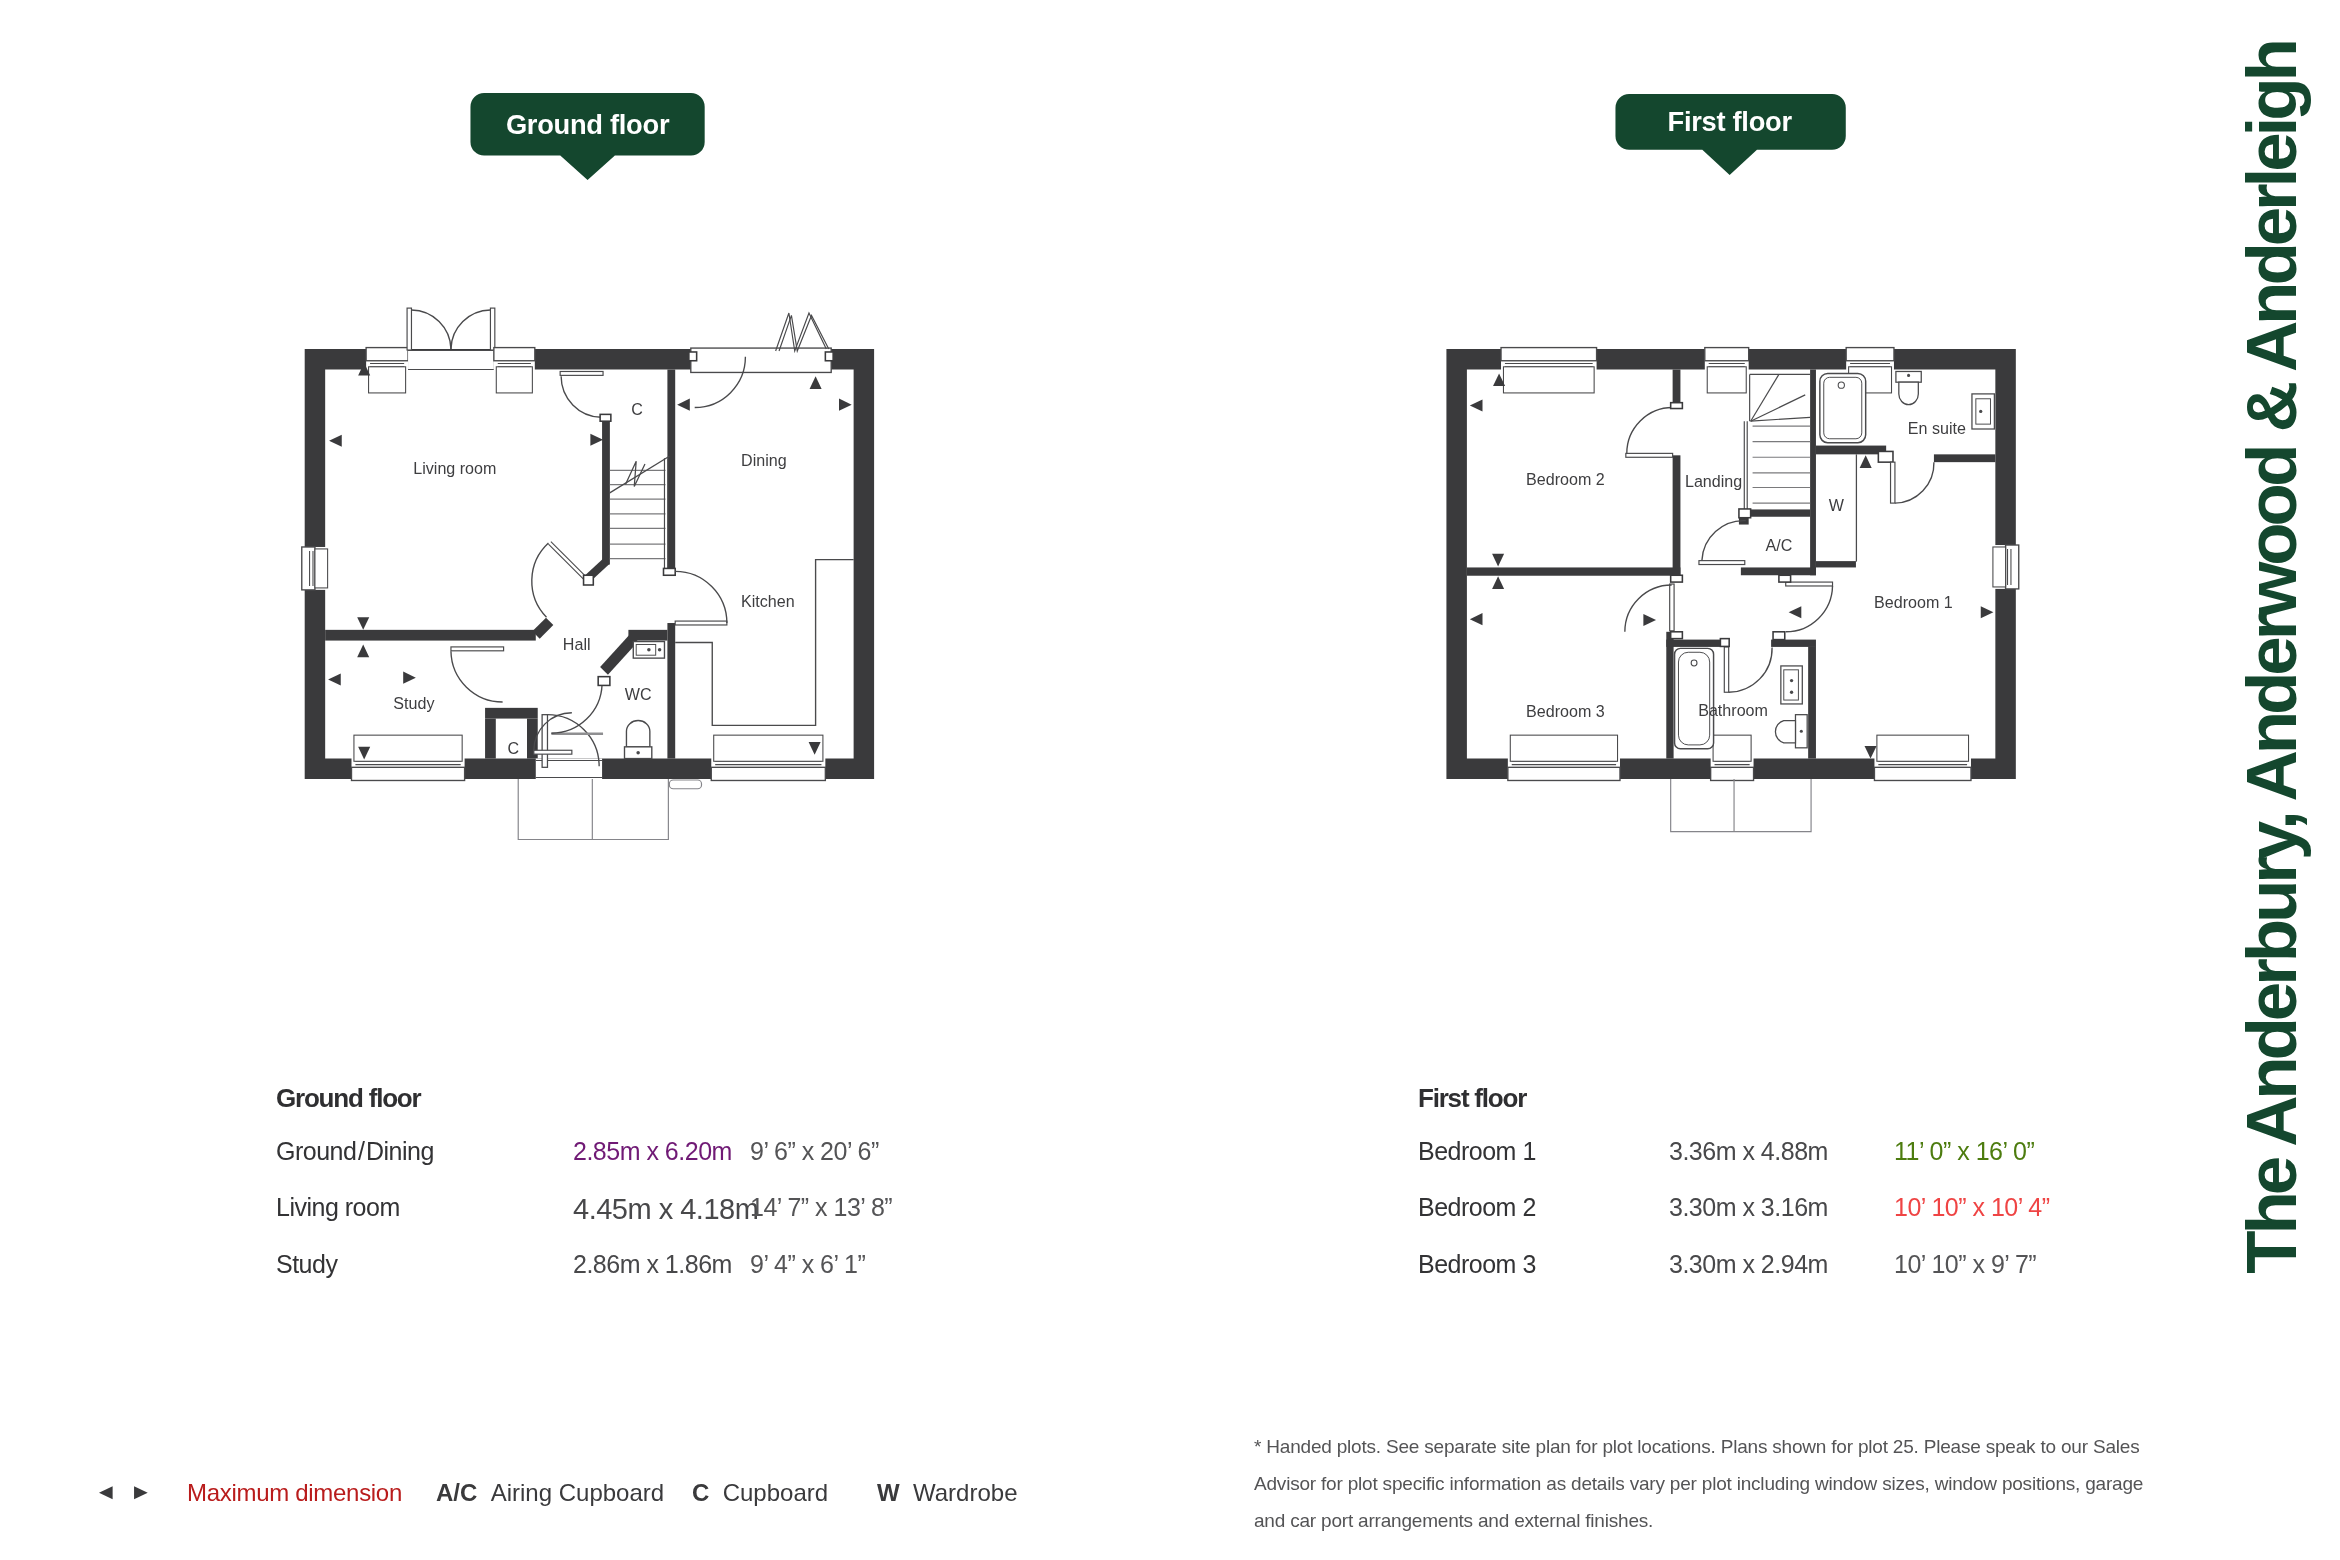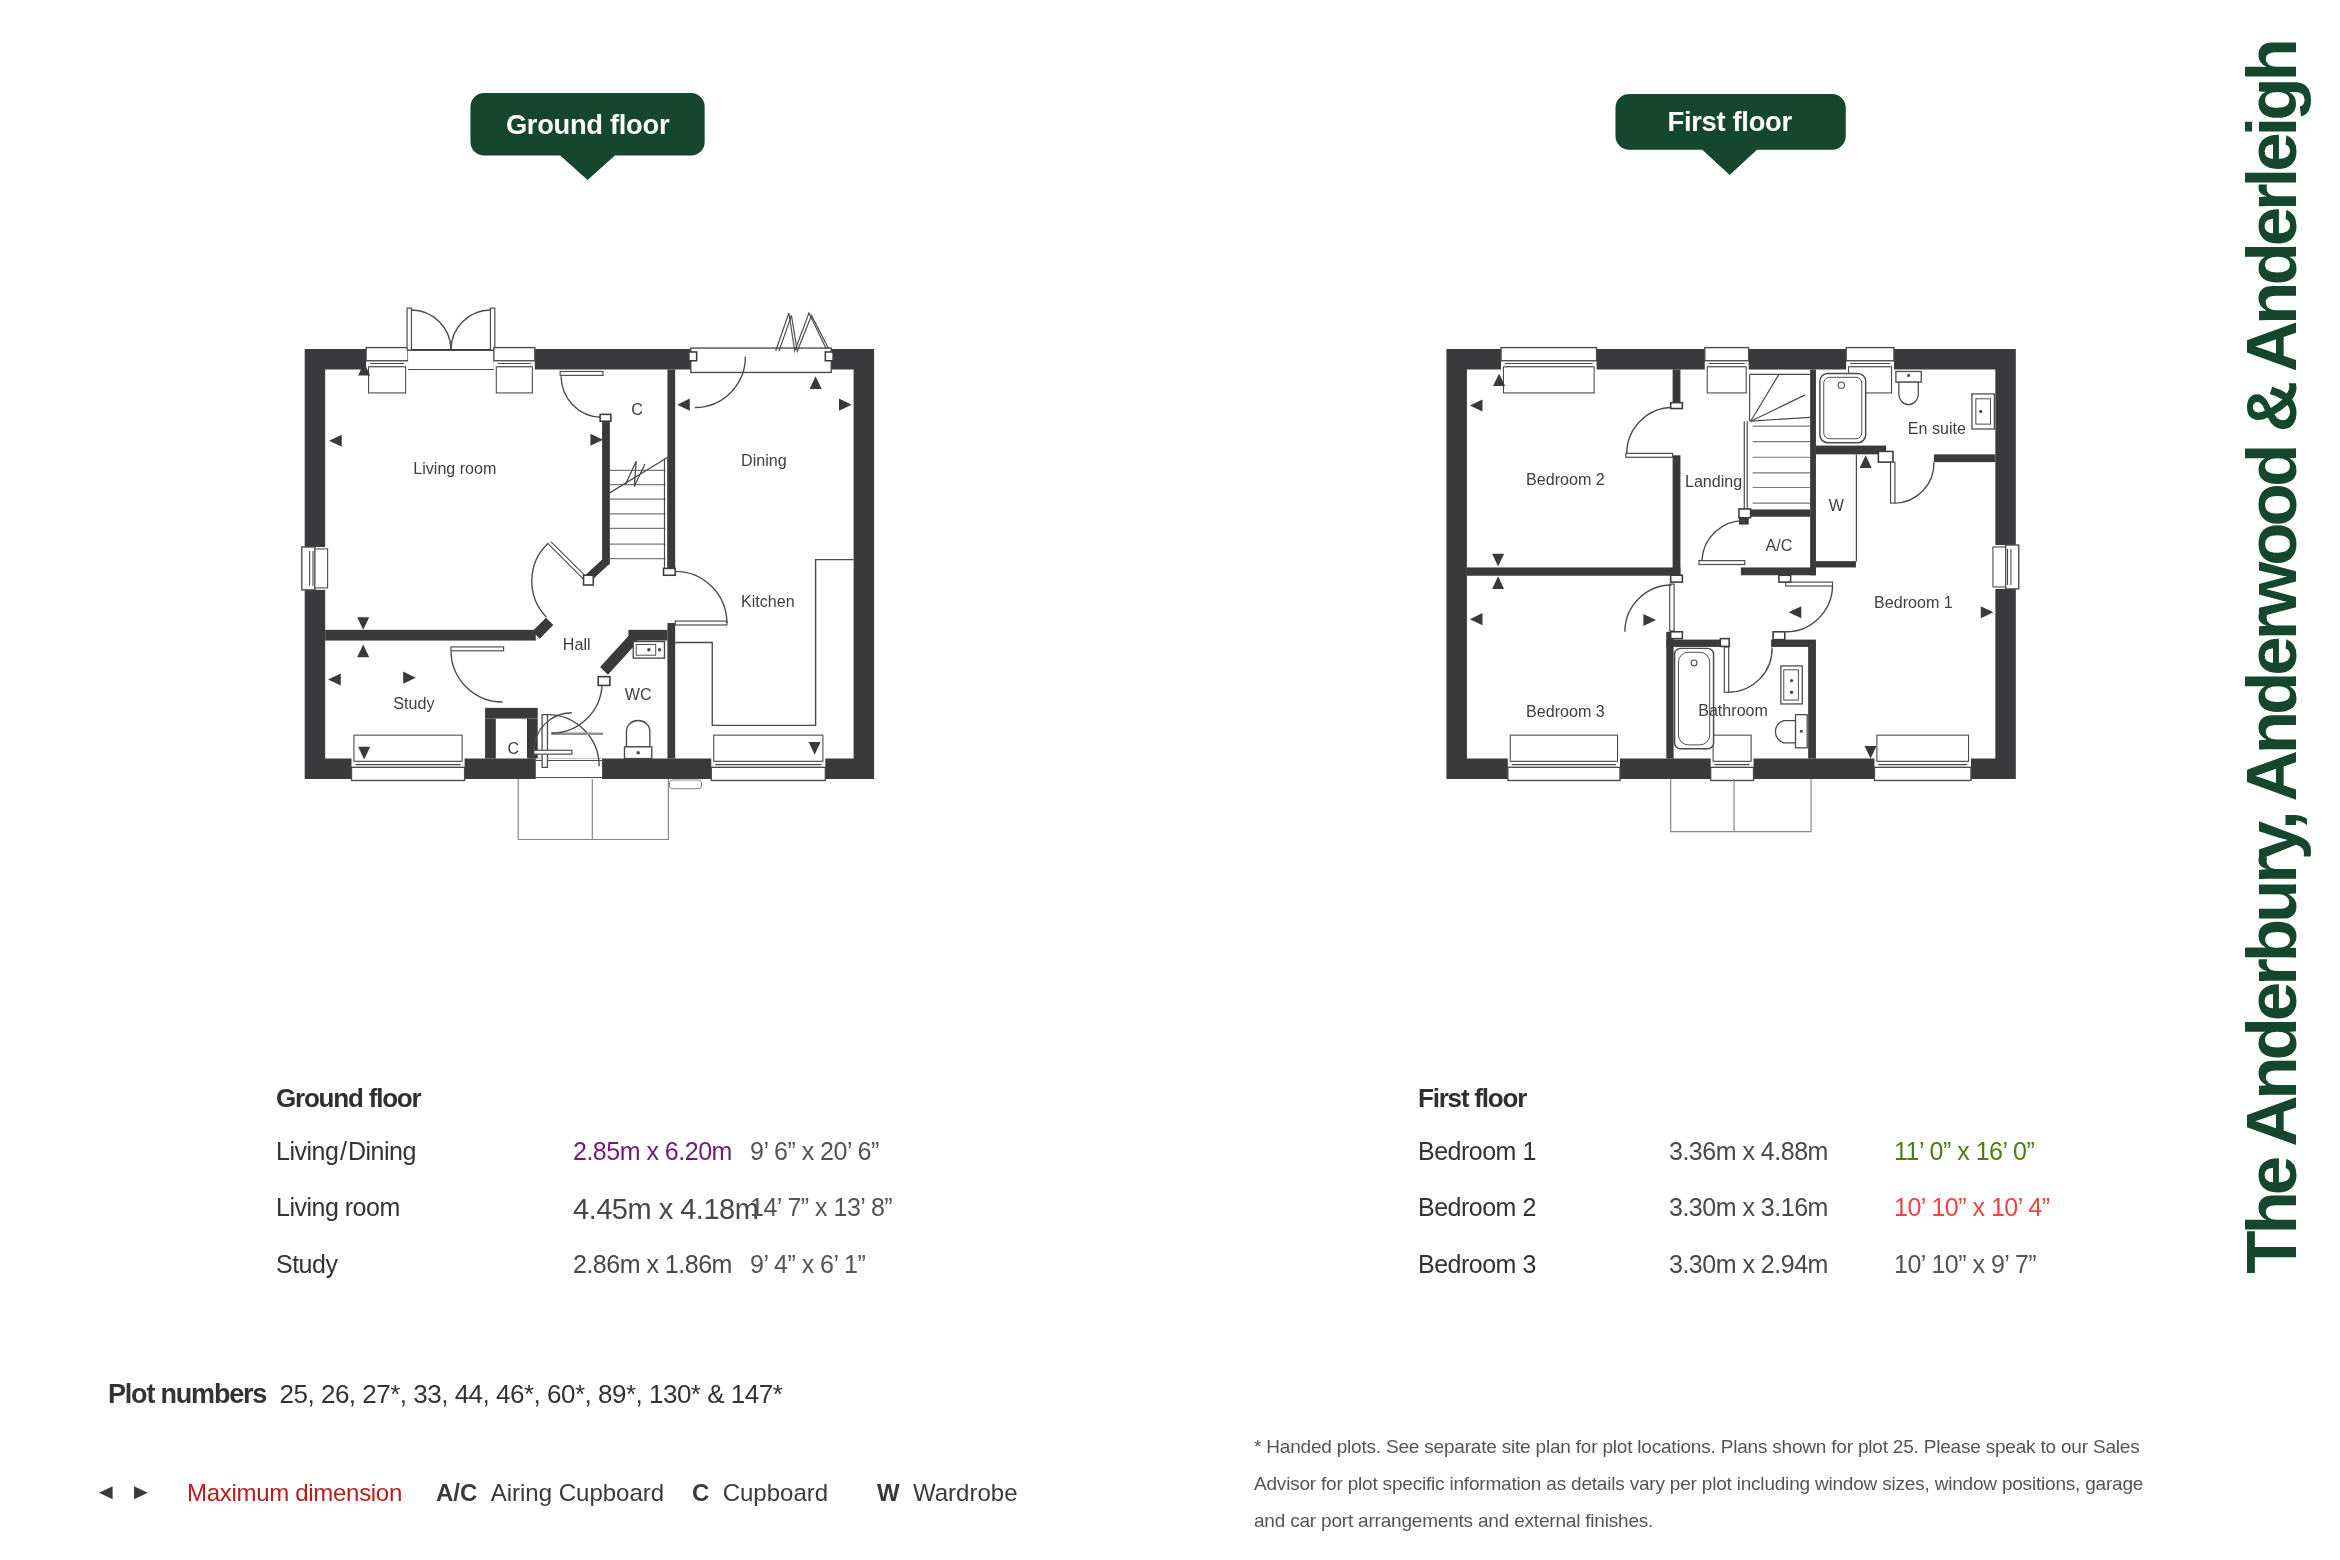--- a/index.html
+++ b/index.html
@@ -344,21 +344,21 @@
 
 <text x="1777" y="734" text-anchor="middle" font-size="16.5" fill="#3e3e40" font-family="Liberation Sans,sans-serif">Bathroom</text>
 </g>
 
 <polygon points="101,1531 115,1524.35 115,1537.65" fill="#3a3a3c"></polygon>
 <polygon points="151,1531 137,1524.35 137,1537.65" fill="#3a3a3c"></polygon>
 </svg>
 
 <div class="abs" style="left:276px;top:1083px;width:683px;">
 <div style="font-size:26px;font-weight:bold;color:#2f2f31;letter-spacing:-1.2px;">Ground floor</div>
-<div style="position:absolute;left:0;top:54px;font-size:25px;color:#333335;letter-spacing:-0.5px;">Living / Dining</div>
+<div style="position:absolute;left:0;top:54px;font-size:25px;color:#333335;letter-spacing:-0.5px;">Ground / Dining</div>
 <div style="position:absolute;left:297px;top:54px;font-size:25px;color:#701a75;letter-spacing:-0.5px;">2.85m x 6.20m</div>
 <div style="position:absolute;left:474px;top:54px;font-size:25px;color:#545456;letter-spacing:-0.5px;text-align:center;">9’ 6” x 20’ 6”</div>
 <div style="position:absolute;left:0;top:110px;font-size:25px;color:#333335;letter-spacing:-0.5px;">Living room</div>
 <div style="position:absolute;left:297px;top:110px;font-size:29px;color:#48484a;letter-spacing:-0.5px;">4.45m x 4.18m</div>
 <div style="position:absolute;left:474px;top:110px;font-size:25px;color:#545456;letter-spacing:-0.5px;">14’ 7” x 13’ 8”</div>
 <div style="position:absolute;left:0;top:167px;font-size:25px;color:#333335;letter-spacing:-0.5px;">Study</div>
 <div style="position:absolute;left:297px;top:167px;font-size:25px;color:#48484a;letter-spacing:-0.5px;">2.86m x 1.86m</div>
 <div style="position:absolute;left:474px;top:167px;font-size:25px;color:#545456;letter-spacing:-0.5px;">9’ 4” x 6’ 1”</div>
 </div>
 
@@ -368,23 +368,20 @@
 <div style="position:absolute;left:251px;top:54px;font-size:25px;color:#48484a;letter-spacing:-0.5px;">3.36m x 4.88m</div>
 <div style="position:absolute;left:476px;top:54px;font-size:25px;color:#4d7c0f;letter-spacing:-0.5px;">11’ 0” x 16’ 0”</div>
 <div style="position:absolute;left:0;top:110px;font-size:25px;color:#333335;letter-spacing:-0.5px;">Bedroom 2</div>
 <div style="position:absolute;left:251px;top:110px;font-size:25px;color:#48484a;letter-spacing:-0.5px;">3.30m x 3.16m</div>
 <div style="position:absolute;left:476px;top:110px;font-size:25px;color:#ef4444;letter-spacing:-0.5px;">10’ 10” x 10’ 4”</div>
 <div style="position:absolute;left:0;top:167px;font-size:25px;color:#333335;letter-spacing:-0.5px;">Bedroom 3</div>
 <div style="position:absolute;left:251px;top:167px;font-size:25px;color:#48484a;letter-spacing:-0.5px;">3.30m x 2.94m</div>
 <div style="position:absolute;left:476px;top:167px;font-size:25px;color:#545456;letter-spacing:-0.5px;">10’ 10” x 9’ 7”</div>
 </div>
 
-<div class="abs" style="left:108px;top:1379px;font-size:27px;color:#333335;">
-<span style="font-weight:bold;letter-spacing:-1.2px;">Plot numbers</span><span style="letter-spacing:-0.5px;font-size:26px;">&nbsp;&nbsp;25, 26, 27*, 33, 44, 46*, 60*, 89*, 130* &amp; 147*</span>
-</div>
 
 <div class="abs" style="left:187px;top:1479px;font-size:24px;color:#b91c1c;letter-spacing:-0.3px;">Maximum dimension</div>
 <div class="abs" style="left:436px;top:1479px;font-size:24px;color:#3a3a3c;"><span style="font-weight:bold;">A/C</span>&nbsp;&nbsp;Airing Cupboard</div>
 <div class="abs" style="left:692px;top:1479px;font-size:24px;color:#3a3a3c;"><span style="font-weight:bold;">C</span>&nbsp;&nbsp;Cupboard</div>
 <div class="abs" style="left:877px;top:1479px;font-size:24px;color:#3a3a3c;"><span style="font-weight:bold;">W</span>&nbsp;&nbsp;Wardrobe</div>
 
 <div class="abs" style="left:1254px;top:1428px;width:956px;font-size:19px;line-height:37px;color:#545456;letter-spacing:-0.2px;">* Handed plots. See separate site plan for plot locations. Plans shown for plot 25. Please speak to our Sales<br>Advisor for plot specific information as details vary per plot including window sizes, window positions, garage<br>and car port arrangements and external finishes.</div>
 </div>
 
 

